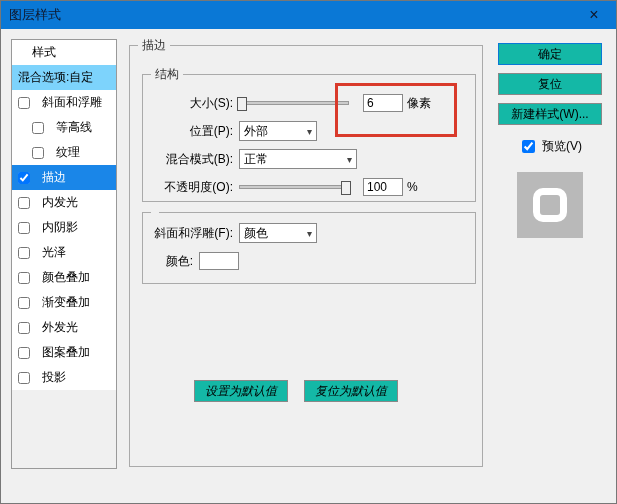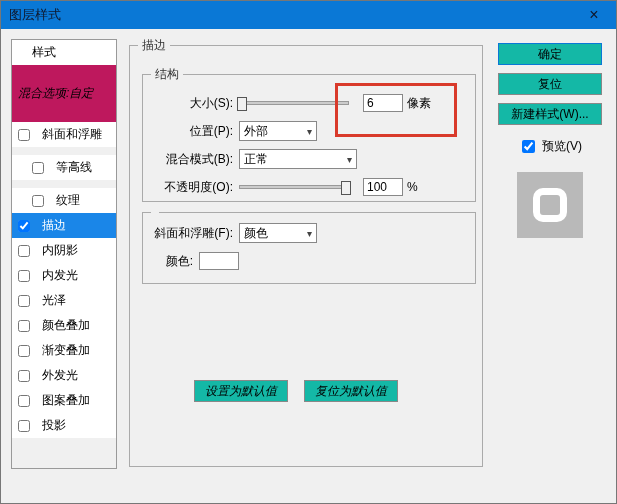--- a/index.html
+++ b/index.html
@@ -40,32 +40,31 @@
     position: absolute;
     left: 10px; top: 10px;
     width: 106px; height: 430px;
     border: 1px solid #999;
   }
   .stylelist .head {
     padding: 4px 20px;
     background: #fff;
   }
   .stylelist .blend {
-    background: #be185d;
-    padding: 20px 6px;
-    font-style: italic;
+    background: #7dd3fc;
+    padding: 4px 6px;
   }
   .stylelist .item {
     background: #fff;
     padding: 4px 6px;
     display: flex;
     align-items: center;
     gap: 12px;
   }
-  .stylelist .item.indent { padding-left: 20px; margin-top: 8px; }
+  .stylelist .item.indent { padding-left: 20px; }
   .stylelist .item.selected {
     background: #1a86e8;
     color: #fff;
   }
   .item input[type=checkbox] {
     width: 12px; height: 12px;
     margin: 0;
   }
 
   
@@ -236,25 +235,25 @@
           <div class="item indent">
             <input type="checkbox" style="">
             <span>纹理</span>
           </div>
           <div class="item selected">
             <input type="checkbox" checked="" style="">
             <span>描边</span>
           </div>
           <div class="item">
             <input type="checkbox" style="">
+            <span>内发光</span>
+          </div>
+          <div class="item">
+            <input type="checkbox" style="">
             <span>内阴影</span>
-          </div>
-          <div class="item">
-            <input type="checkbox" style="">
-            <span>内发光</span>
           </div>
           <div class="item">
             <input type="checkbox" style="">
             <span>光泽</span>
           </div>
           <div class="item">
             <input type="checkbox" style="">
             <span>颜色叠加</span>
           </div>
           <div class="item">

